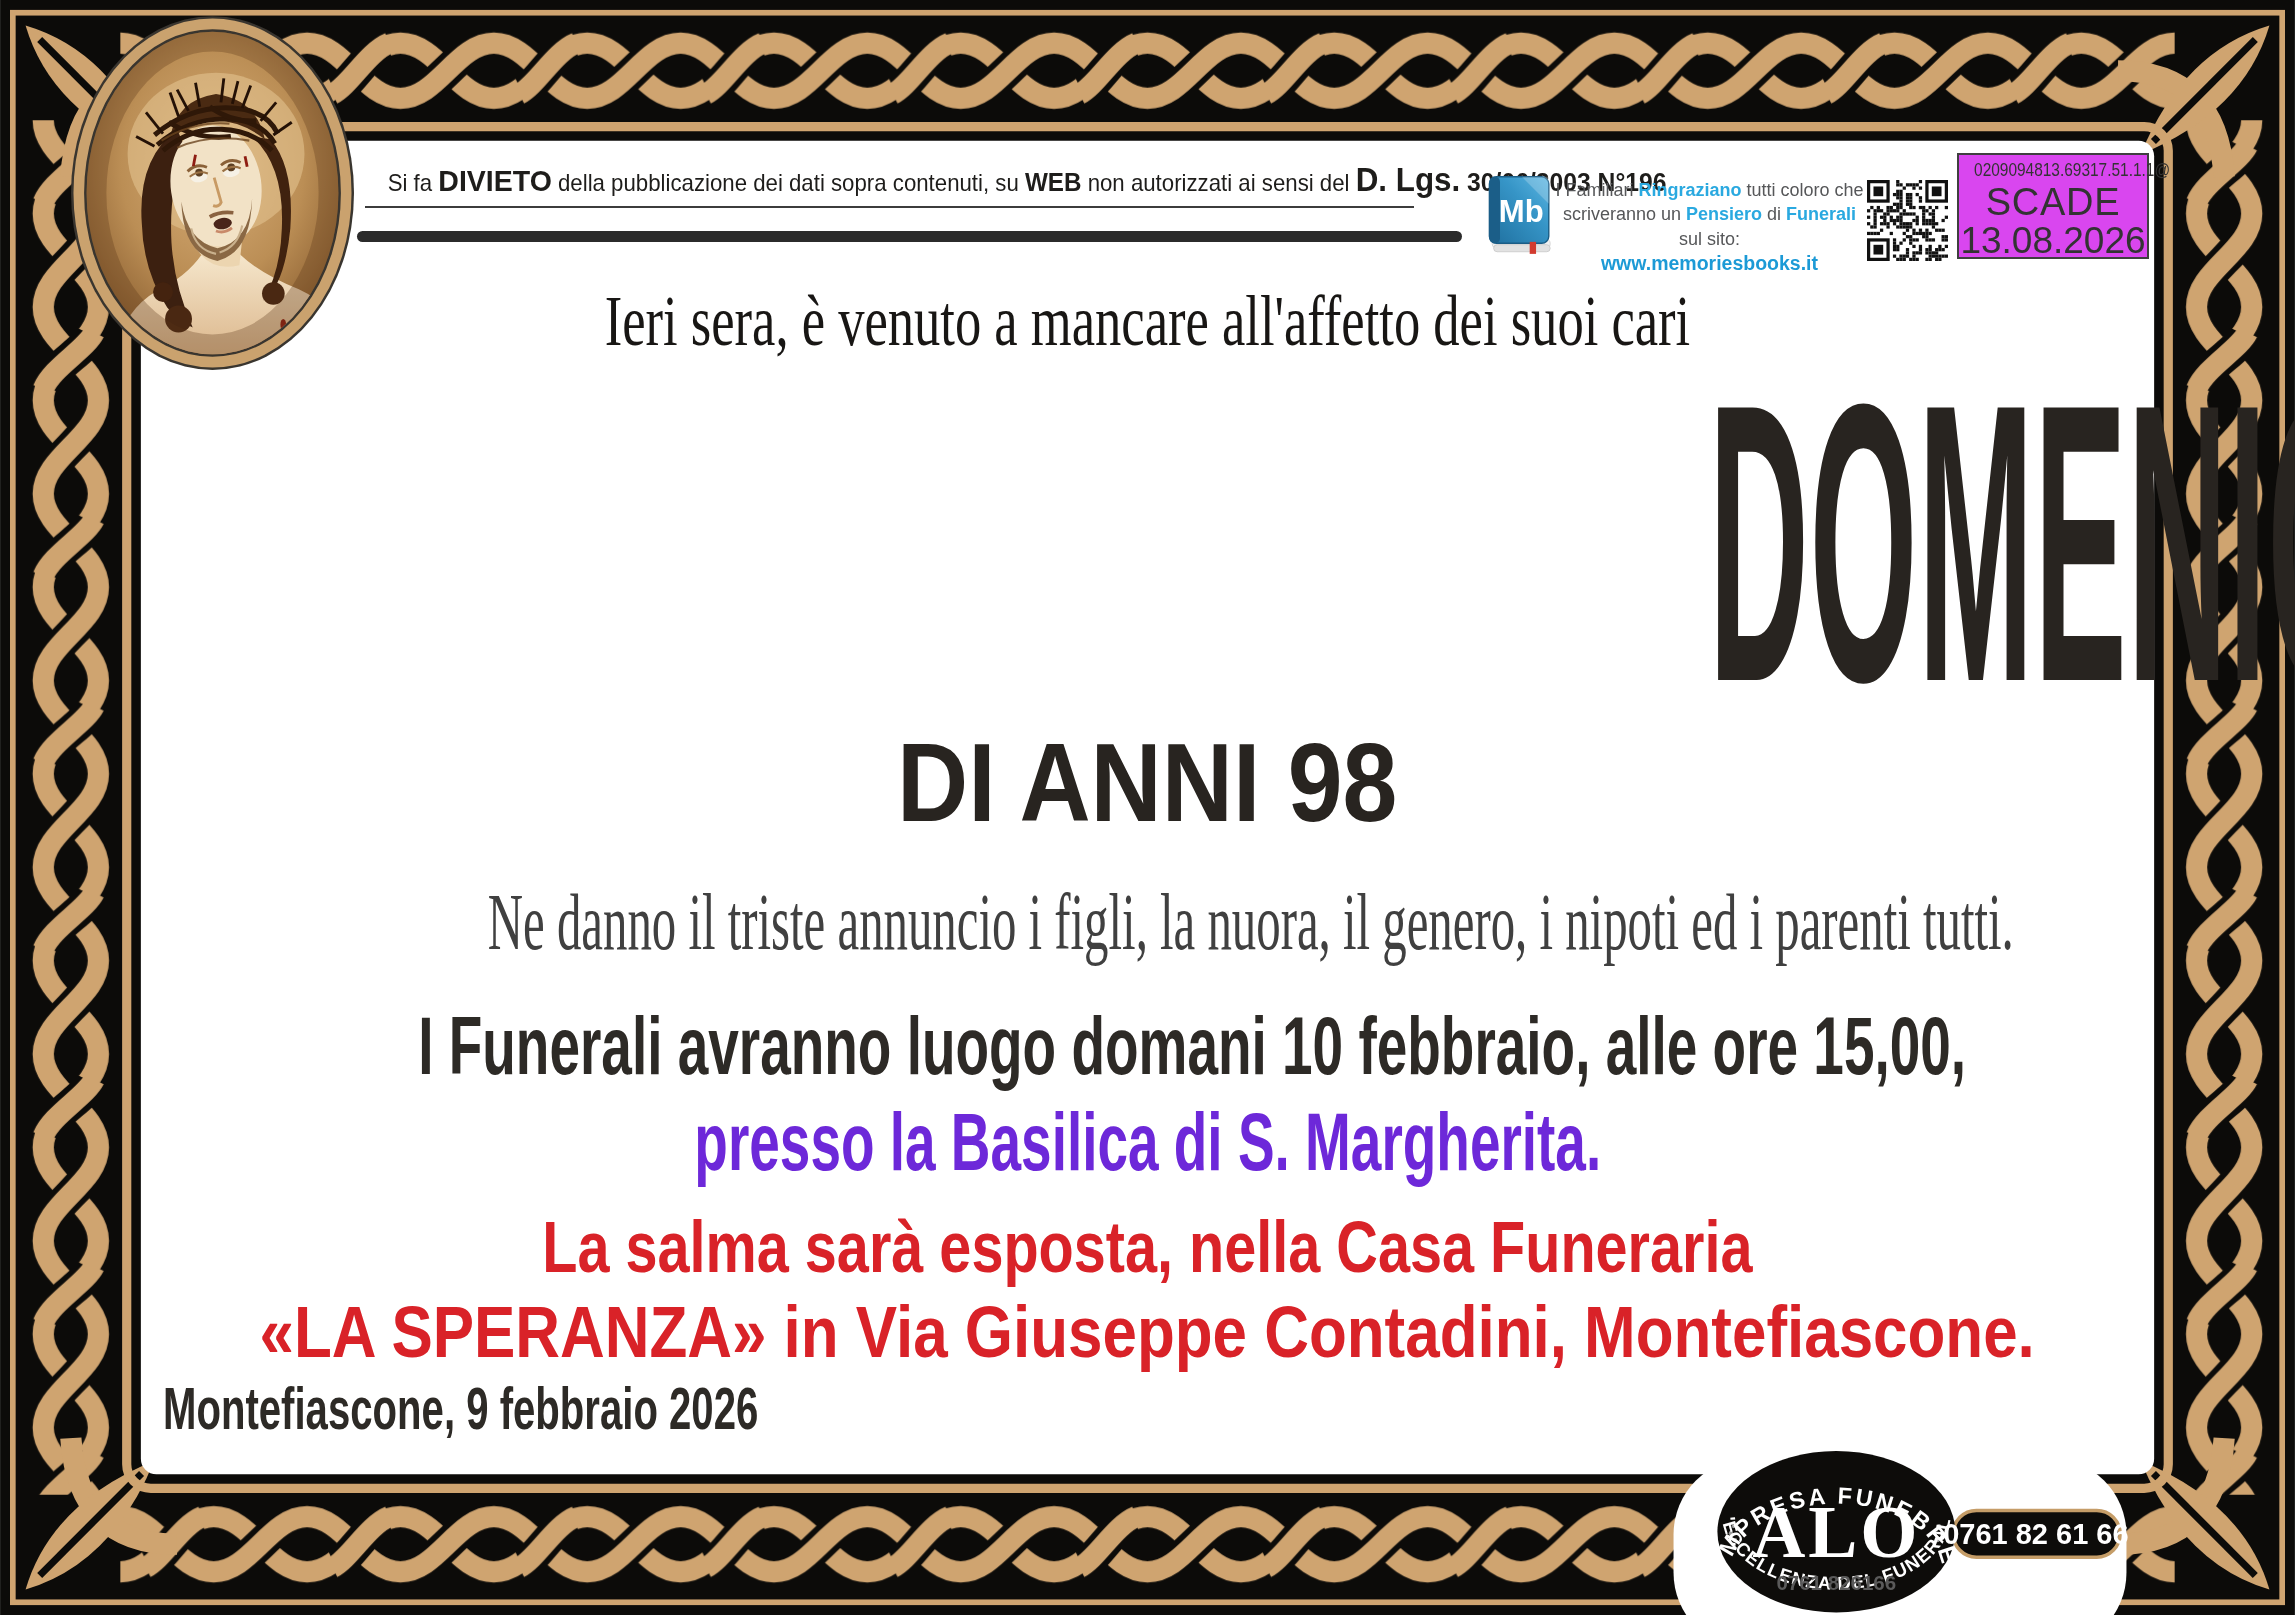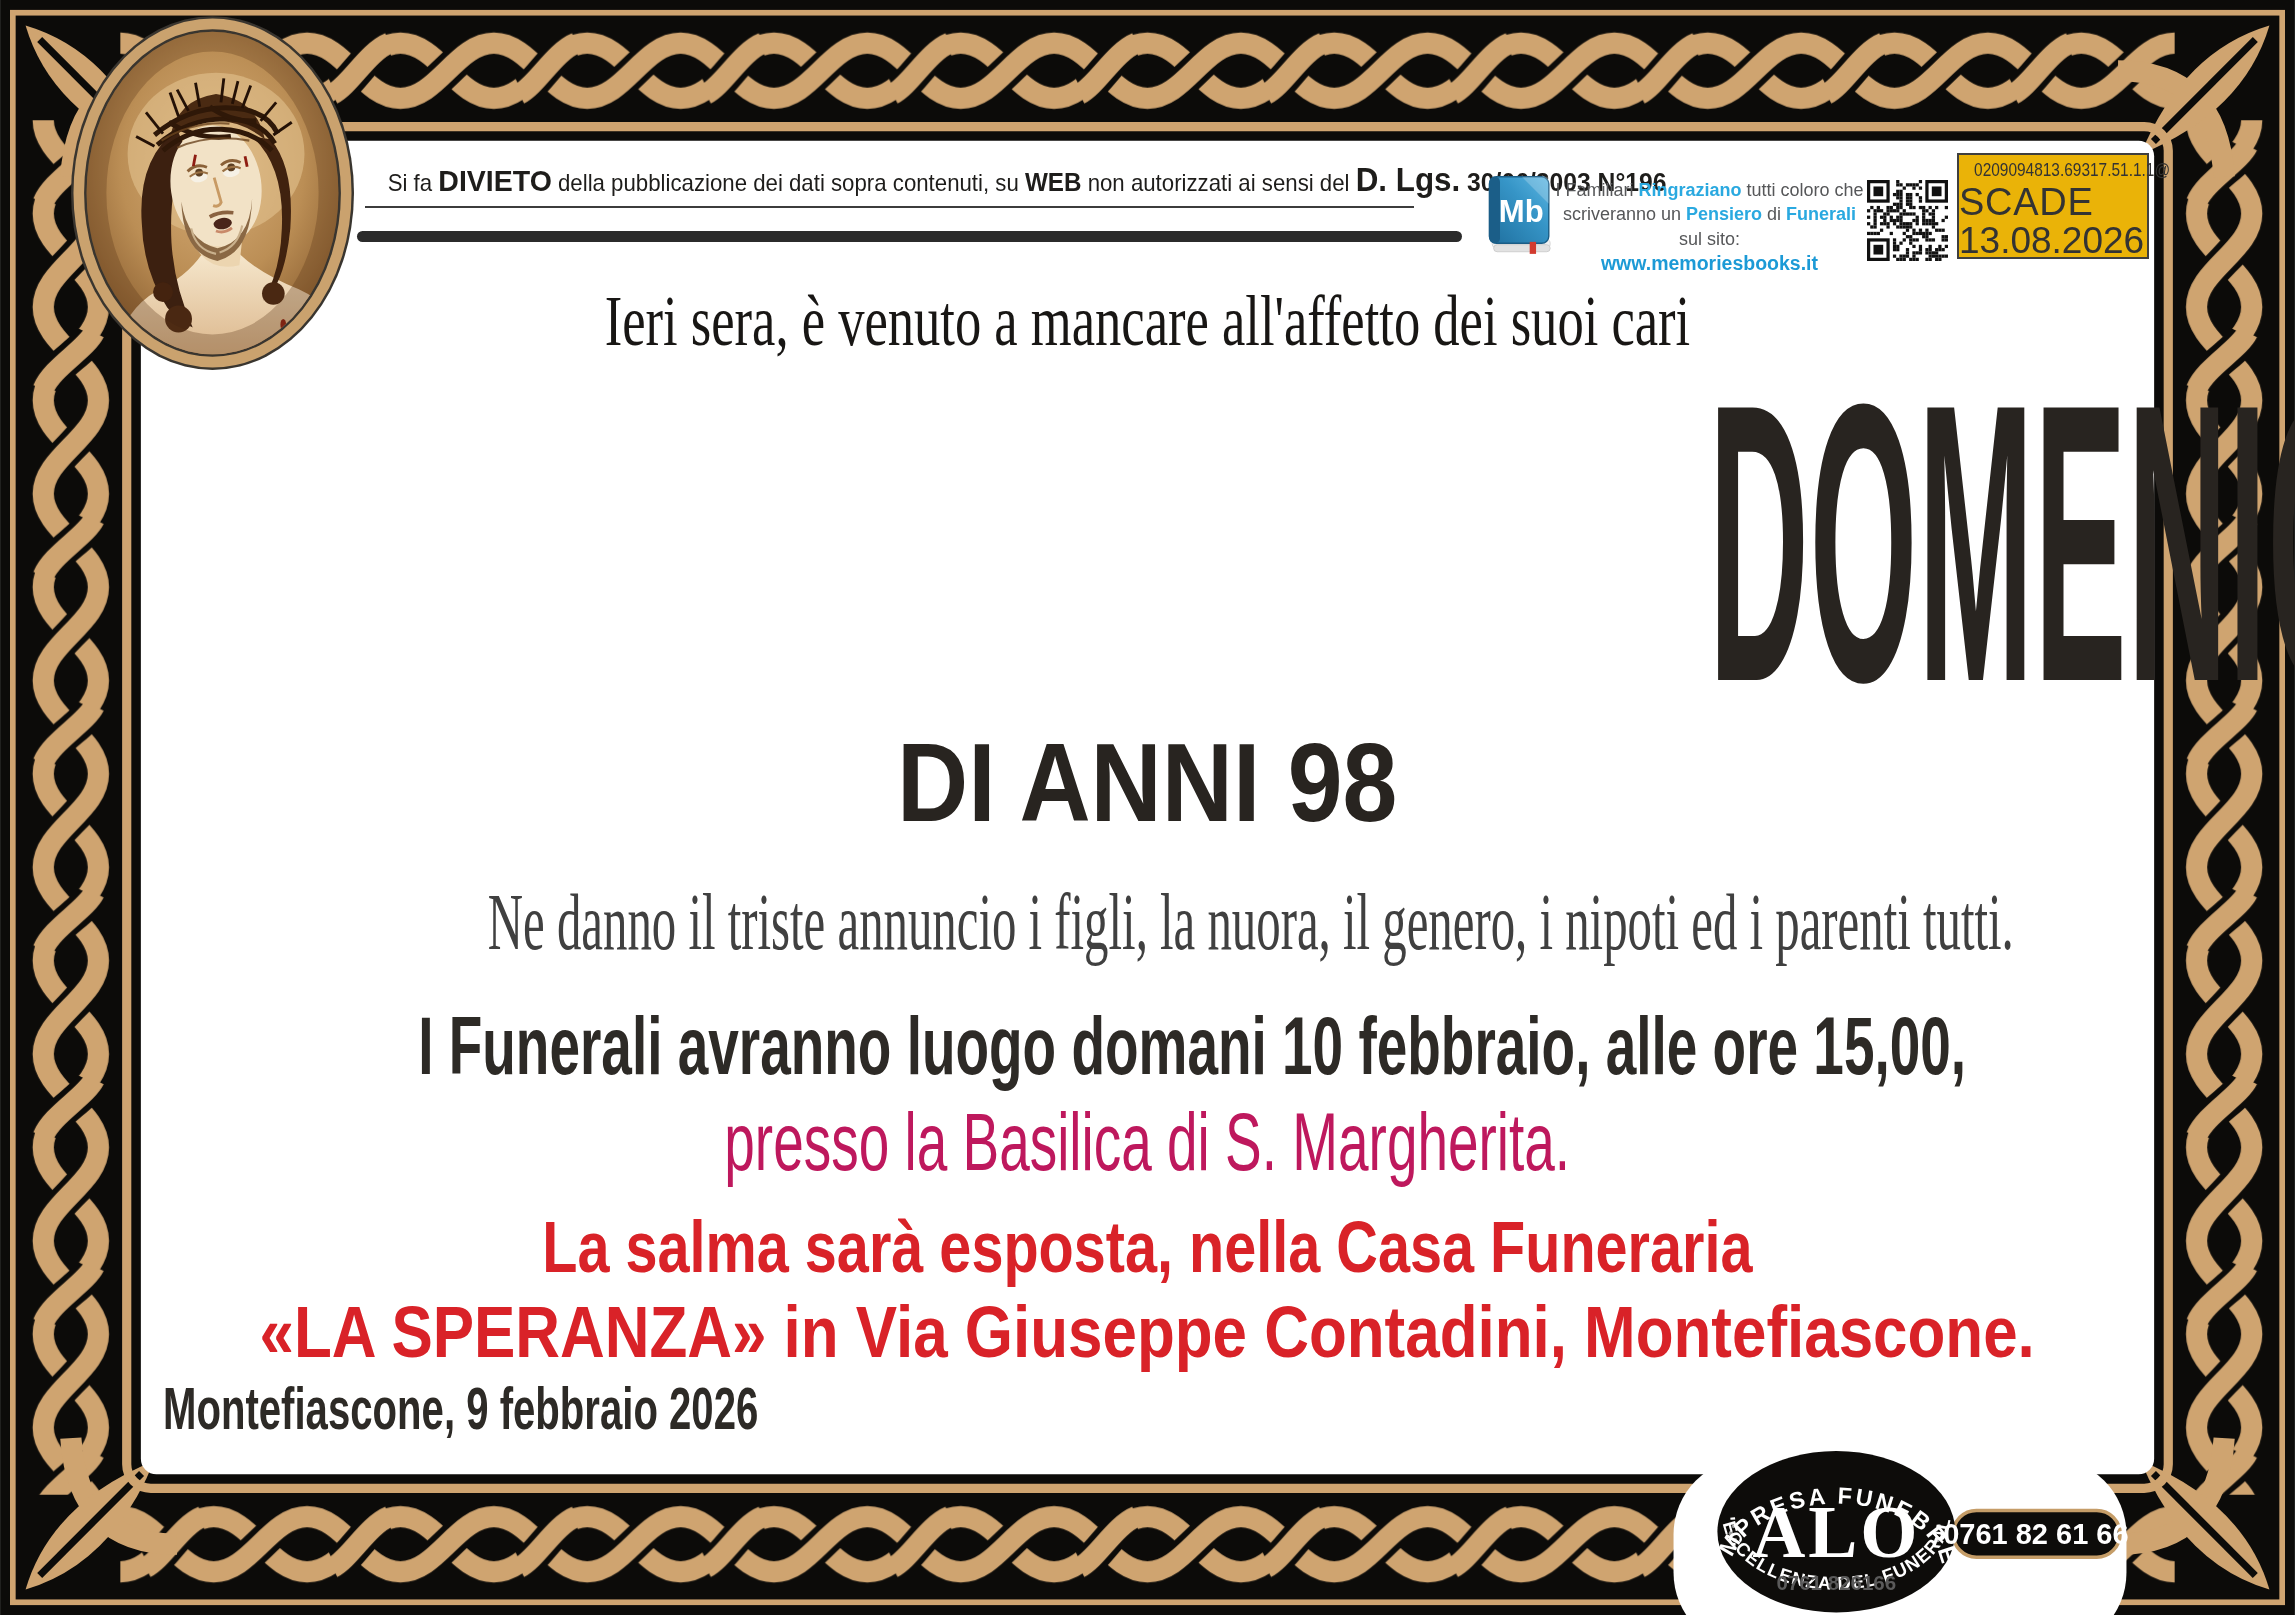--- a/index.html
+++ b/index.html
@@ -17,38 +17,38 @@
   #legal .b3{font-weight:bold;font-size:33px;}
   #legal .b4{font-weight:bold;font-size:26px;}
   #legal-line{position:absolute;left:365px;top:206px;width:1049px;height:2.1px;background:#3c3c3c;}
   #legal-bar{position:absolute;left:357px;top:231px;width:1105px;height:10.6px;border-radius:5.7px;background:#2b2b2b;}
   
   #memories{position:absolute;left:1554px;top:178px;width:311px;text-align:center;
             font-size:18px;line-height:24.4px;color:#565759;}
   #memories .blu{color:#2aa9e0;font-weight:bold;}
   #memories .site{color:#1c9ad6;font-weight:bold;font-size:19.5px;}
   
-  #expiry{position:absolute;left:1957px;top:153px;width:188px;height:102px;background:#eab308;
-          border:2.1px solid #3f3f3f;color:#333;}
+  #expiry{position:absolute;left:1957px;top:153px;width:188px;height:102px;background:#d946ef;
+          border:2.1px solid #3f3f3f;color:#333;text-align:center;}
   #expiry .code{font-size:18.4px;line-height:24px;transform:scaleX(.84);transform-origin:50% 50%;white-space:nowrap;margin-top:2.8px;}
   #expiry .scade{font-size:38px;line-height:40px;letter-spacing:0.7px;}
   #expiry .edate{font-size:37px;line-height:38px;white-space:nowrap;}
   
   .serif{font-family:"Liberation Serif",serif;}
   #intro{top:280px;font-size:72px;color:#181614;}
   #intro>span{transform:scaleX(.73);}
   #name{top:345px;font-size:396px;line-height:396px;font-weight:bold;color:#282420;}
   #name>span{transform:scaleX(.35);word-spacing:.45em;letter-spacing:.005em;}
   #age{top:718px;font-size:112px;font-weight:bold;color:#282420;}
   #age>span{transform:scaleX(.88);}
   #family{top:877px;font-size:80px;color:#404040;}
   #family>span{transform:scaleX(.61);}
   #funeral1{top:999px;font-size:82px;font-weight:bold;color:#2d2a26;padding-left:37px;}
   #funeral1>span{transform:scaleX(.67);}
-  #funeral2{top:1095px;font-size:82px;font-weight:normal;color:#be185d;}
+  #funeral2{top:1095px;font-size:82px;font-weight:bold;color:#6d28d9;}
   #funeral2>span{transform:scaleX(.67);}
   #red1{top:1206px;font-size:72px;font-weight:bold;color:#d92228;}
   #red1>span{transform:scaleX(.80);}
   #red2{top:1291px;font-size:72px;font-weight:bold;color:#d92228;}
   #red2>span{transform:scaleX(.86);}
   #dateline{position:absolute;left:163px;top:1375px;font-size:59px;font-weight:bold;color:#2d2a26;white-space:nowrap;}
   #dateline>span{display:inline-block;transform:scaleX(.68);transform-origin:0 50%;}
 </style>
 </head>
 <body>

